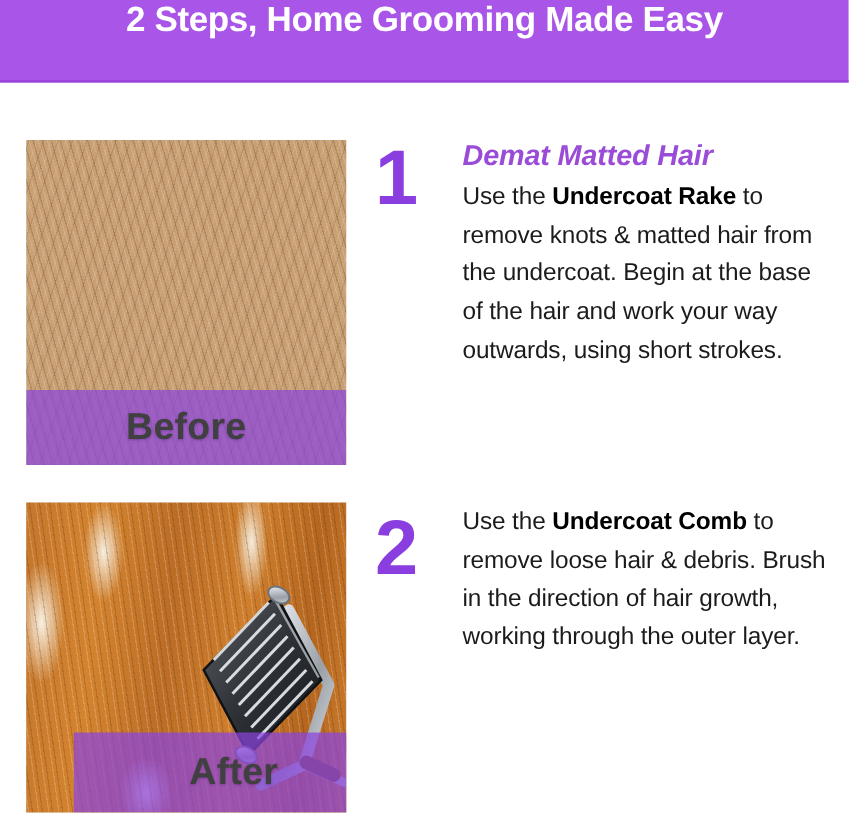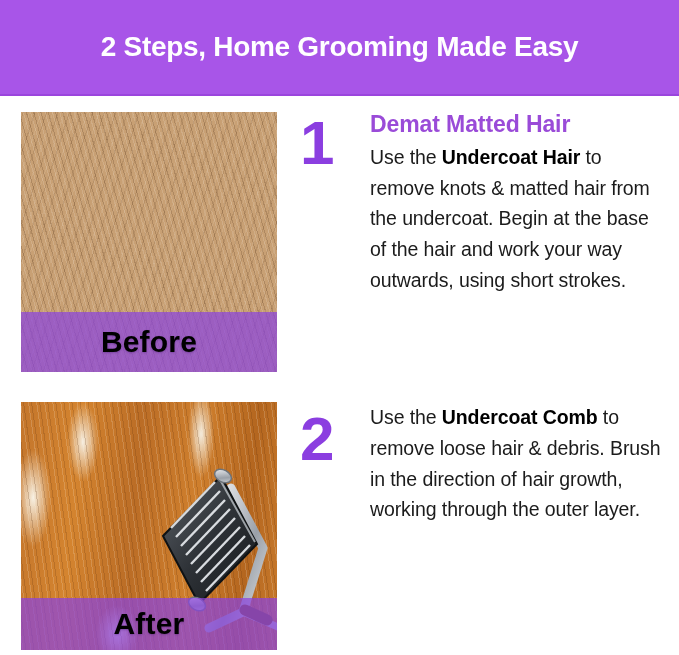--- a/index.html
+++ b/index.html
@@ -20,26 +20,26 @@
     height: 655px;
     background: #ffffff;
   }
 
   
   .banner {
     position: absolute;
     left: 0;
     top: 0;
     width: 679px;
-    height: 96px;
+    height: 66px;
     background: #a855e8;
     border-bottom: 2px solid #9b45dd;
     box-sizing: border-box;
     display: flex;
-    align-items: center;
+    align-items: flex-start;
     justify-content: center;
   }
   .banner-title {
     color: #ffffff;
     font-size: 28px;
     font-weight: bold;
     letter-spacing: -0.3px;
     white-space: nowrap;
     text-align: center;
   }
@@ -142,23 +142,23 @@
   .caption-bar {
     position: absolute;
     left: 0;
     width: 100%;
     background: rgba(138, 68, 222, 0.72);
     display: flex;
     align-items: center;
     justify-content: center;
   }
   .caption-1 { bottom: 0; height: 60px; }
-  .caption-2 { bottom: 0; height: 52px; }
+  .caption-2 { bottom: 0; height: 64px; margin-left: 38px; }
   .caption-text {
-    color: #000000;
+    color: #404040;
     font-size: 30px;
     font-weight: bold;
     letter-spacing: 0.2px;
     text-shadow: 0 1px 2px rgba(60,20,100,0.35);
   }
 
   
   .step-num {
     position: absolute;
     left: 300px;
@@ -179,20 +179,21 @@
     top: 0px;
     width: 300px;
   }
   .step-heading {
     color: #9a4bd8;
     font-size: 23px;
     font-weight: bold;
     line-height: 1.12;
     margin: 0 0 4px 0;
     letter-spacing: -0.1px;
+    font-style: italic;
   }
   .step-body {
     color: #1b1b1b;
     font-size: 19.5px;
     line-height: 1.58;
     margin: 0;
     letter-spacing: -0.1px;
   }
   .step-body b {
     font-weight: bold;
@@ -214,21 +215,21 @@
       <div class="fur fur-before"></div>
       <div class="caption-bar caption-1">
         <span class="caption-text">Before</span>
       </div>
     </div>
 
     <div class="step-num">1</div>
 
     <div class="step-text">
       <h2 class="step-heading">Demat Matted Hair</h2>
-      <p class="step-body"><span>Use the </span><b>Undercoat Hair</b><span> to remove knots &amp; matted hair from the undercoat. Begin at the base of the hair and work your way outwards, using short strokes.</span></p>
+      <p class="step-body"><span>Use the </span><b>Undercoat Rake</b><span> to remove knots &amp; matted hair from the undercoat. Begin at the base of the hair and work your way outwards, using short strokes.</span></p>
     </div>
   </div>
 
   <div class="step step-2">
 
     <div class="photo photo-2">
       <div class="fur fur-after"></div>
 
       <svg class="tool-svg" viewBox="0 0 150 190">
         <defs>

